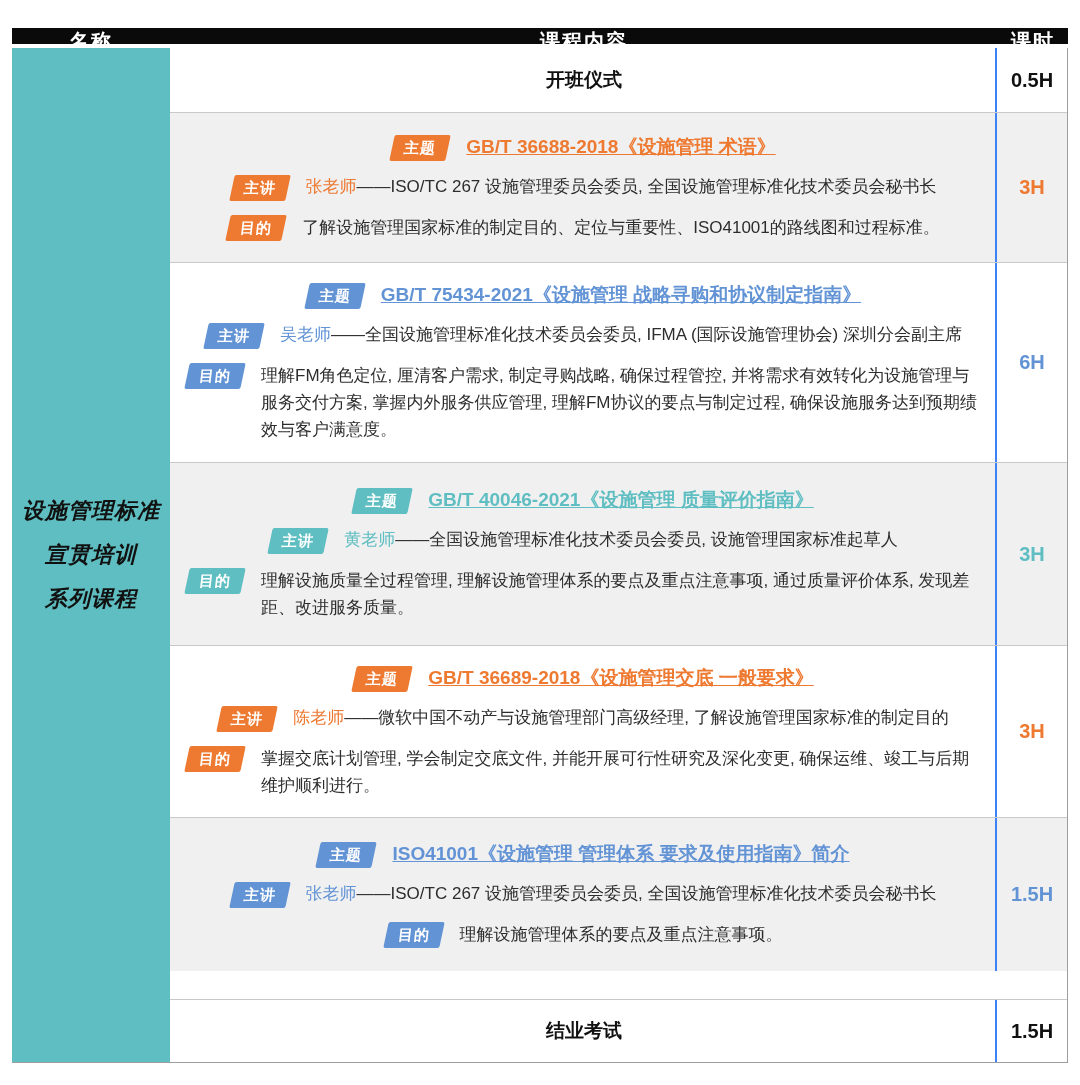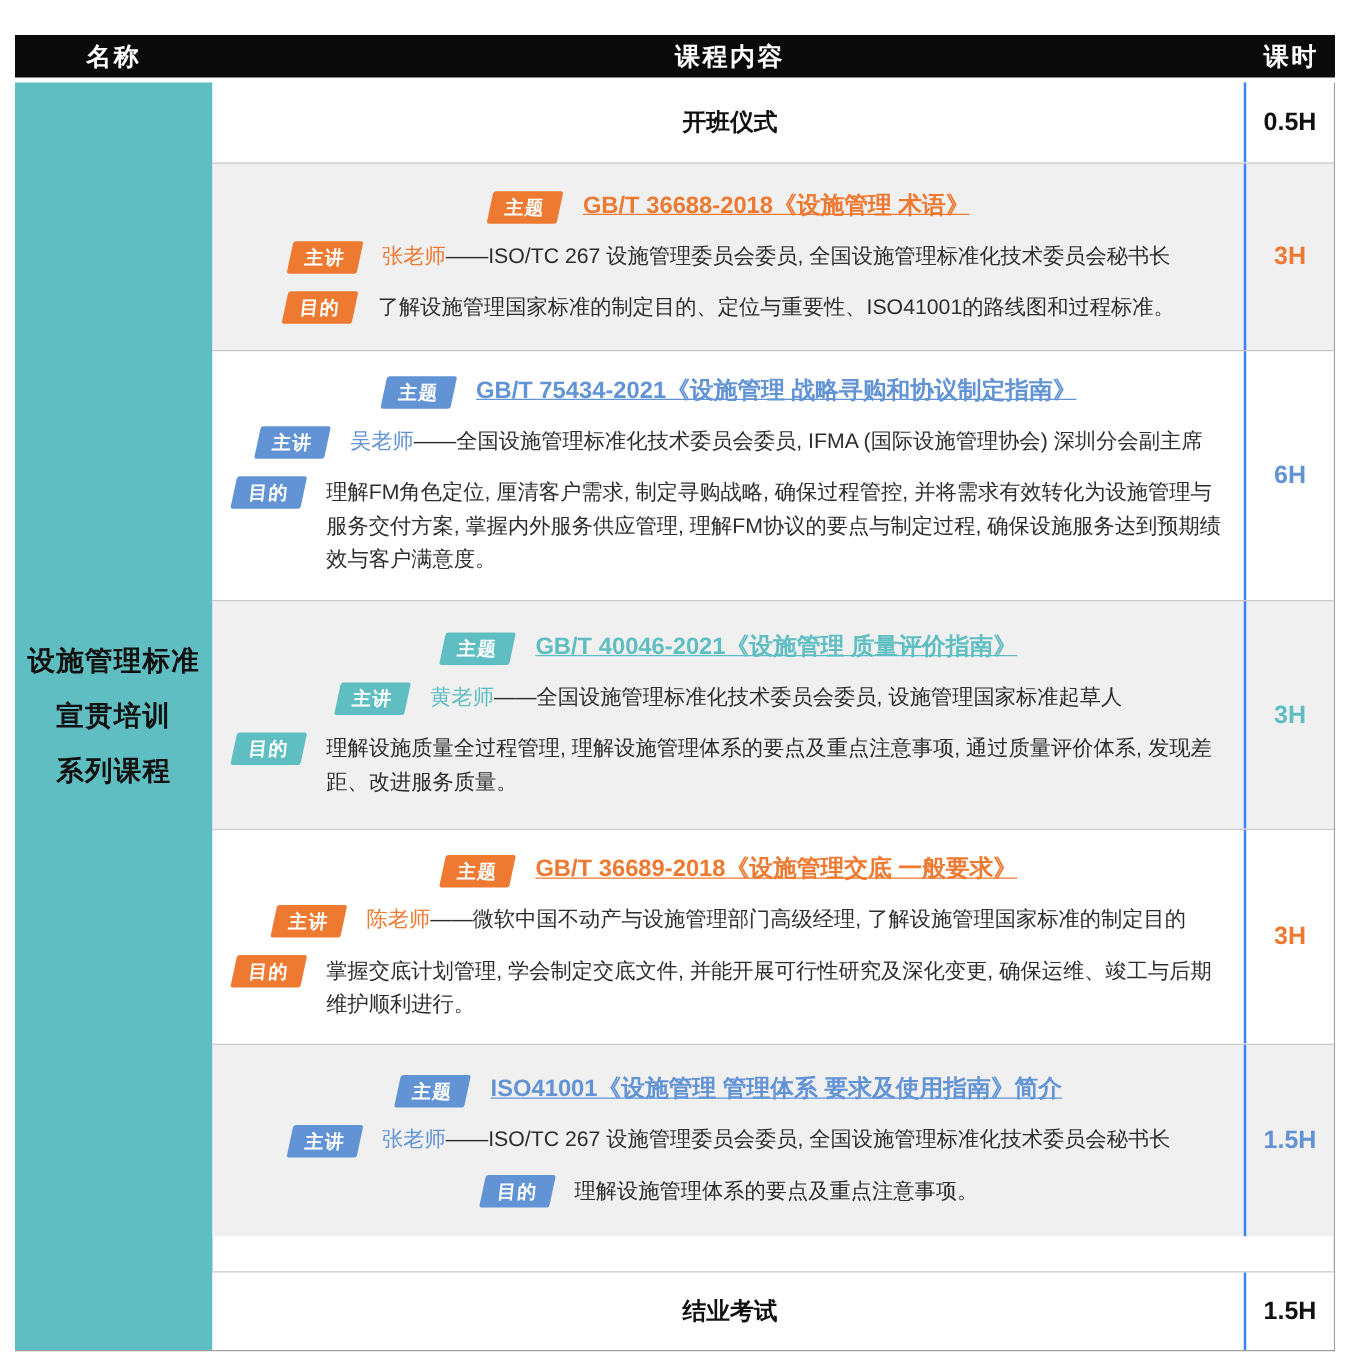--- a/index.html
+++ b/index.html
@@ -7,21 +7,21 @@
     width:1080px;height:1085px;overflow:hidden;
     font-family:"Liberation Sans","DejaVu Sans",sans-serif;
     -webkit-font-smoothing:antialiased;
   }
   .table{
     position:absolute;left:12px;top:28px;width:1056px;
   }
   
   .hdr{
     display:grid;grid-template-columns:158px 828px 70px;
-    height:34px;background:#0a0a0a;color:#fff;
+    height:16px;background:#0a0a0a;color:#fff;
   }
   .hdr > div{
     display:flex;align-items:center;justify-content:center;
     font-size:20px;font-weight:bold;letter-spacing:2px;
   }
   
   .tbody{
     display:flex;margin-top:4px;
     border-right:1px solid #9e9e9e;border-bottom:1px solid #9e9e9e;
   }
@@ -77,21 +77,21 @@
 </head>
 <body>
 
 <div class="table">
   <div class="hdr" style="background: rgb(10, 10, 10);">
     <div>名称</div>
     <div>课程内容</div>
     <div>课时</div>
   </div>
   <div class="tbody">
-    <div class="side" style="background: rgb(95, 190, 193);">
+    <div class="side" style="background: rgb(95, 190, 193); font-style: italic;">
       <div class="ln">设施管理标准</div>
       <div class="ln">宣贯培训</div>
       <div class="ln">系列课程</div>
     </div>
     <div class="rows" id="rows">
         <div class="row">
           <div class="rcontent">
             <div class="simple-title">开班仪式</div>
           </div>
           <div class="rhours">0.5H</div>

